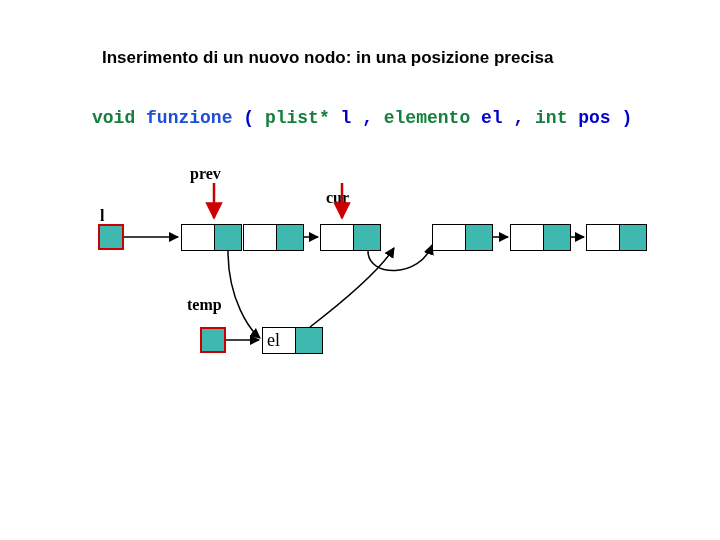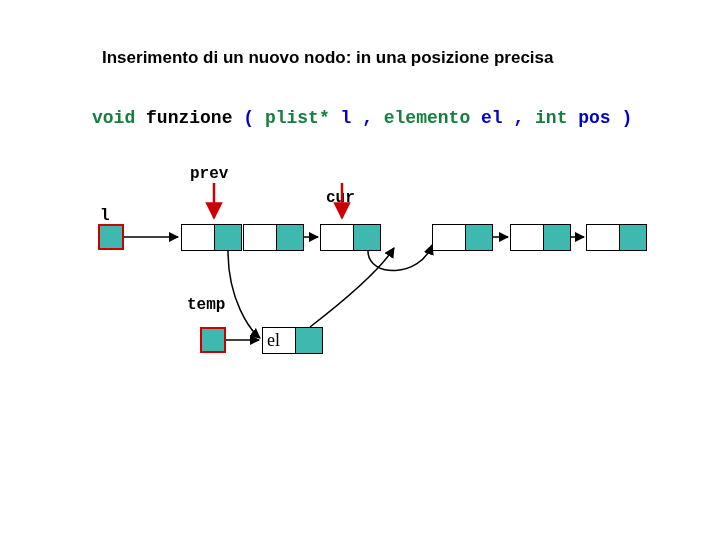--- a/index.html
+++ b/index.html
@@ -22,27 +22,27 @@
   }
   .sig {
     position: absolute;
     top: 108px;
     left: 92px;
     font-family: "Courier New", monospace;
     font-size: 18px;
     font-weight: bold;
   }
   .kw  { color: #15803d; }
-  .fn  { color: #000000; }
+  .fn  { color: #1d4ed8; }
   .typ { color: #15803d; }
   .par { color: #0000cc; }
 
   .lbl {
     position: absolute;
-    font-family: Liberation Mono, monospace;
+    font-family: Liberation Serif, serif;
     font-weight: bold;
     font-size: 16px;
     color: #000;
   }
   #lbl-prev { top: 165px; left: 190px; }
   #lbl-cur  { top: 165px; left: 326px; margin-top: 24px; }
   #lbl-l    { top: 207px; left: 100px; }
   #lbl-temp { top: 296px; left: 187px; text-align: center; }
   #lbl-el   {
     position: absolute;

